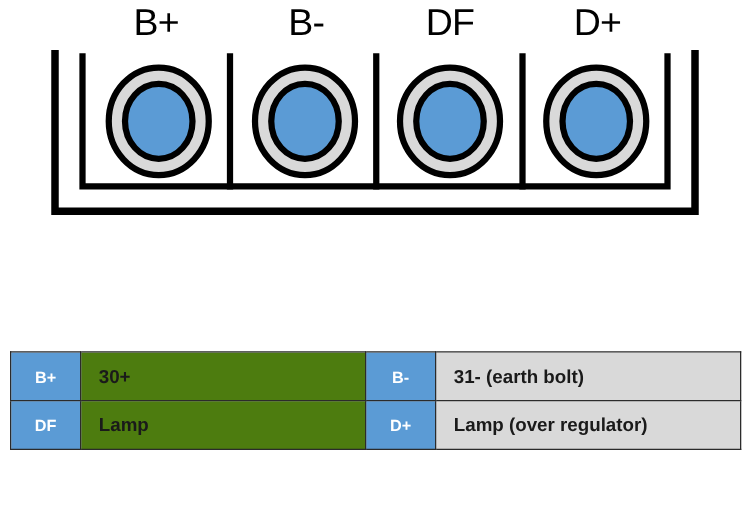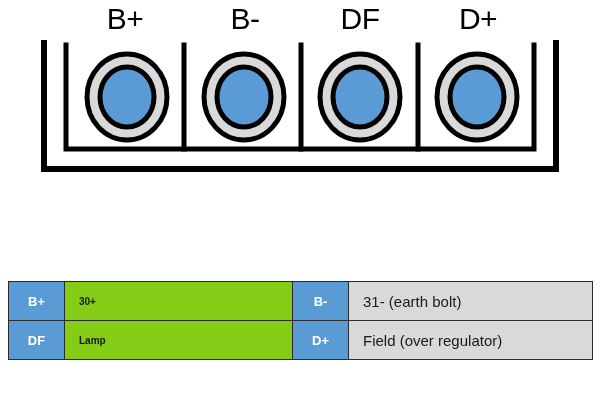--- a/index.html
+++ b/index.html
@@ -73,31 +73,31 @@
   }
   .key-cell {
     background: #5b9bd5;
     color: #ffffff;
     font-size: 13px;
     font-weight: bold;
     text-align: center;
     width: 56px;
   }
   .val-cell {
-    background: #84cc16;
+    background: #4d7c0f;
     color: #1a1a1a;
-    font-size: 10px;
+    font-size: 15px;
     font-weight: bold;
     padding-left: 14px !important;
   }
   .val-cell-right {
     background: #d9d9d9;
     color: #1a1a1a;
     font-size: 15px;
-    font-weight: normal;
+    font-weight: bold;
     padding-left: 14px !important;
   }
 </style>
 </head>
 <body>
 
 <div id="connector-diagram">
 
   <div class="pin-label" style="left: 80px;">B+</div>
   <div class="pin-label" style="left: 200px;">B-</div>
@@ -148,16 +148,16 @@
     <tr>
       <td class="key-cell">B+</td>
       <td class="val-cell">30+</td>
       <td class="key-cell">B-</td>
       <td class="val-cell-right">31- (earth bolt)</td>
     </tr>
     <tr>
       <td class="key-cell">DF</td>
       <td class="val-cell">Lamp</td>
       <td class="key-cell">D+</td>
-      <td class="val-cell-right">Field (over regulator)</td>
+      <td class="val-cell-right">Lamp (over regulator)</td>
     </tr>
   </tbody>
 </table>
 
 </body></html>

